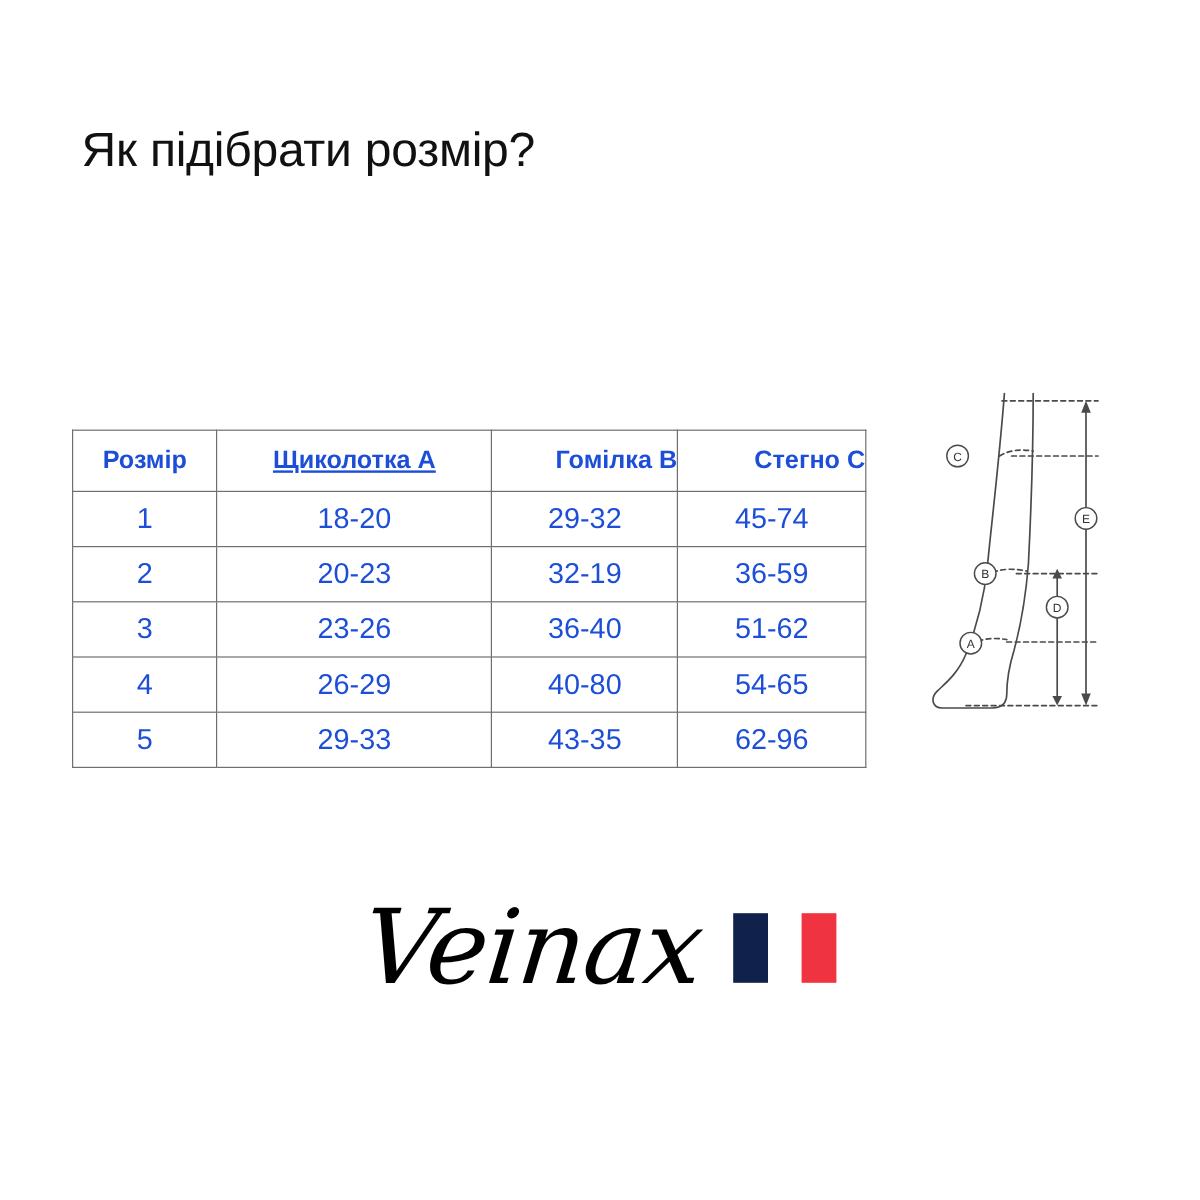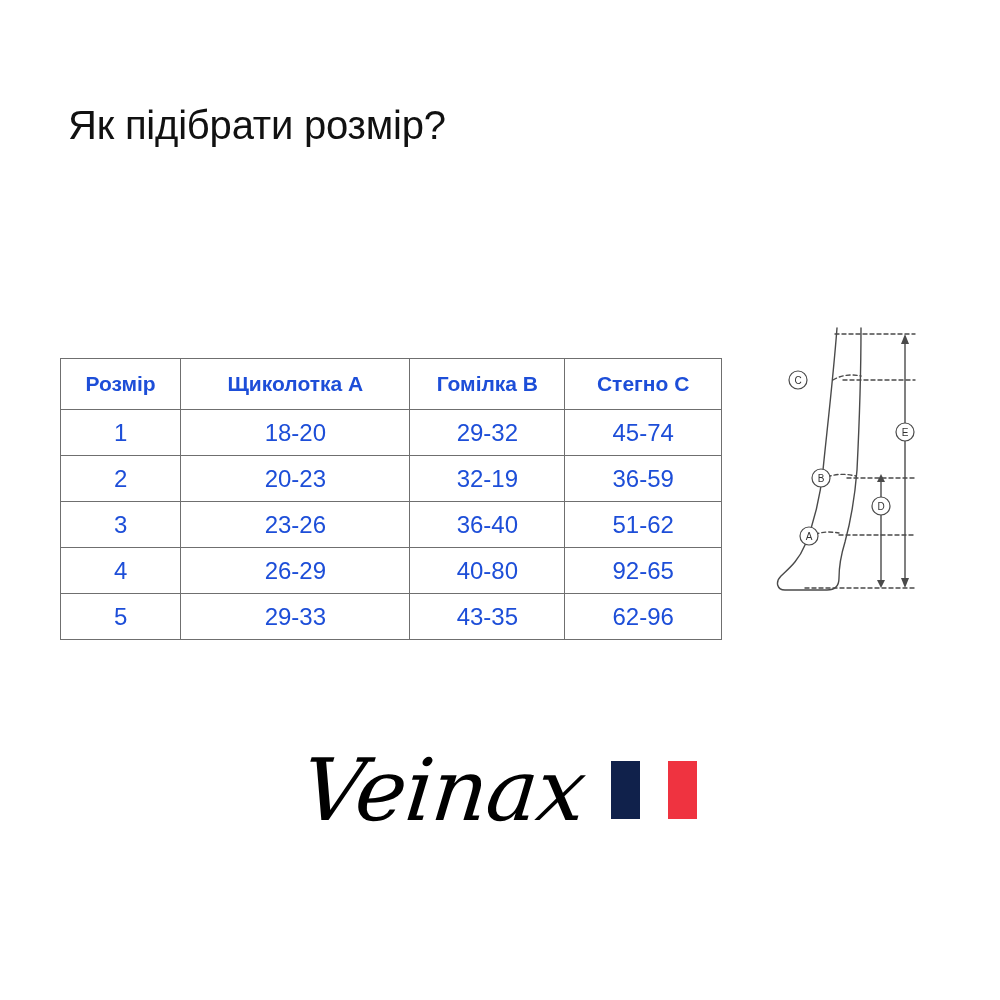--- a/index.html
+++ b/index.html
@@ -50,23 +50,23 @@
     padding: 0;
     height: 45px;
     font-weight: normal;
   }
   .size-table thead th {
     font-weight: bold;
     font-size: 21px;
     height: 50px;
   }
   .size-table .col-size { width: 120px; }
-  .size-table .col-b { width: 230px; }
-  .size-table .col-c { width: 155px; }
-  .size-table .col-d { width: 157px; }
+  .size-table .col-b { width: 230px; text-decoration: underline; }
+  .size-table .col-c { width: 155px; text-align: right; }
+  .size-table .col-d { width: 157px; text-align: right; }
 
   
   .leg-diagram {
     position: absolute;
     left: 765px;
     top: 320px;
     width: 180px;
     height: 300px;
   }
 
@@ -134,21 +134,21 @@
       <tr>
         <td>3</td>
         <td>23-26</td>
         <td>36-40</td>
         <td>51-62</td>
       </tr>
       <tr>
         <td>4</td>
         <td>26-29</td>
         <td>40-80</td>
-        <td>92-65</td>
+        <td>54-65</td>
       </tr>
       <tr>
         <td>5</td>
         <td>29-33</td>
         <td>43-35</td>
         <td>62-96</td>
       </tr>
     </tbody>
   </table>
 

